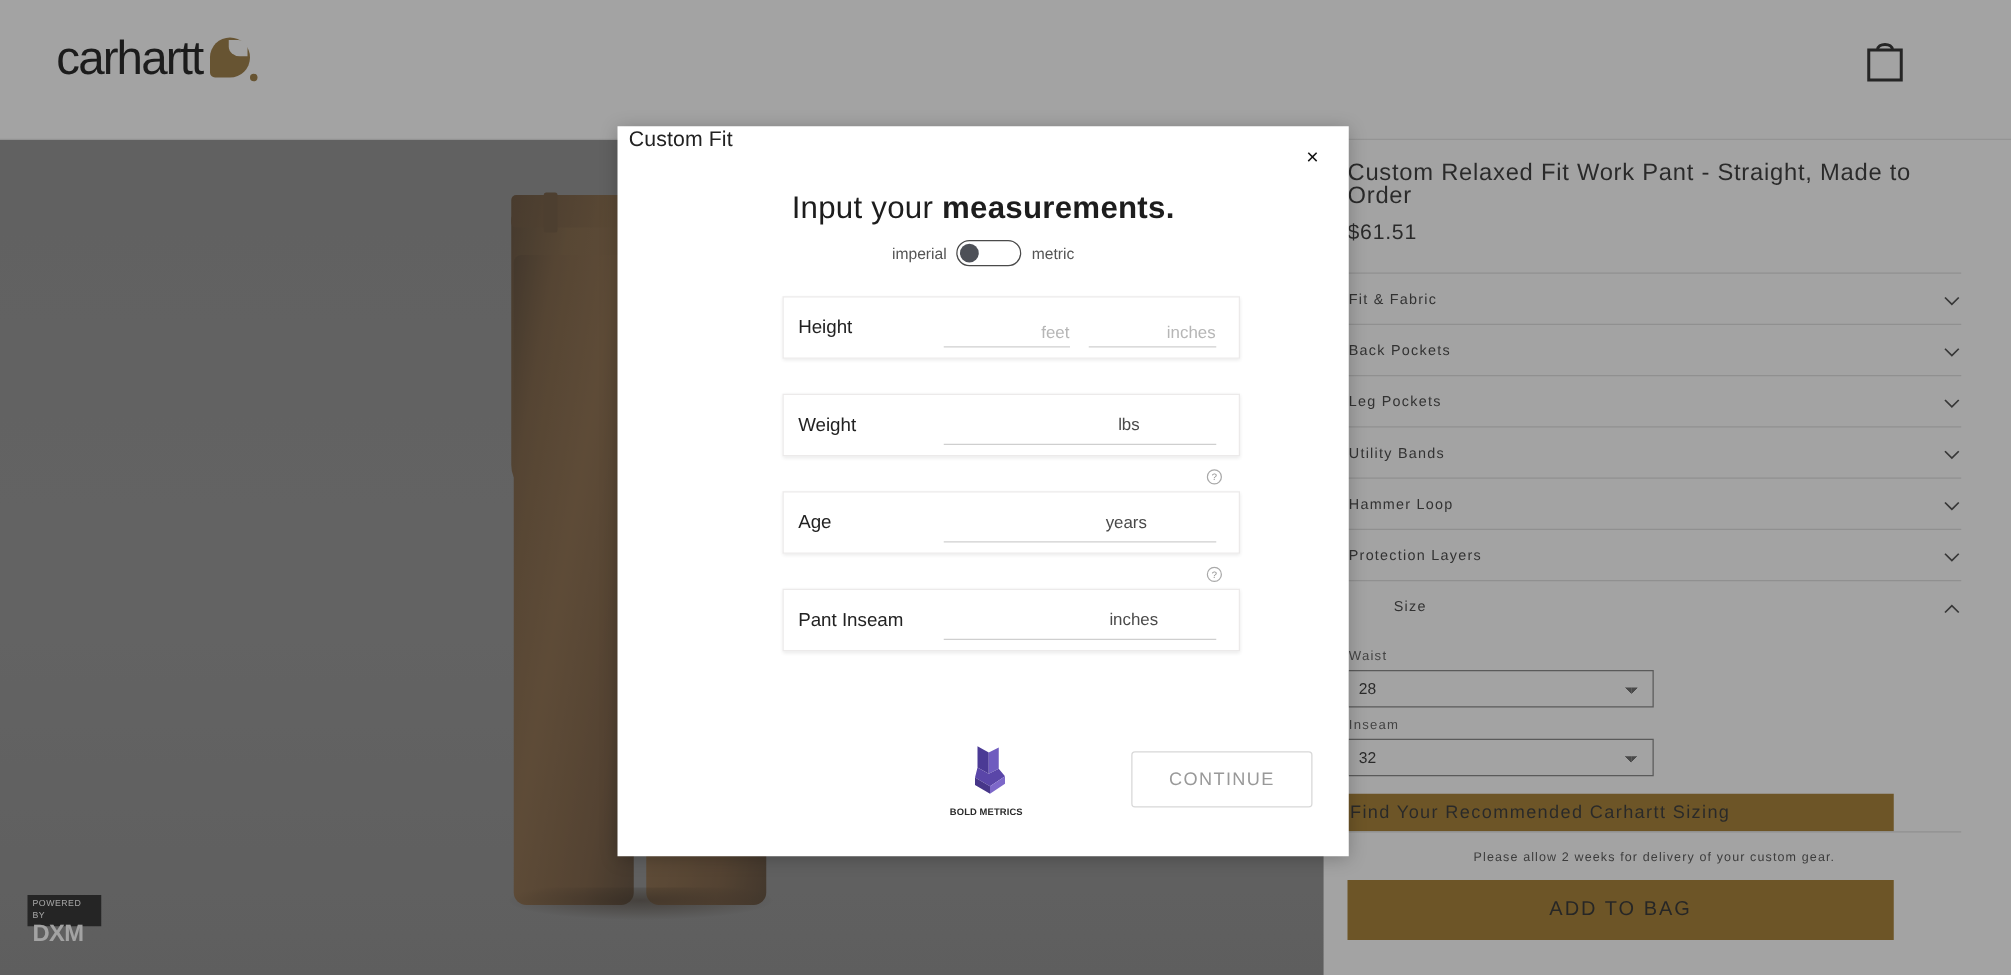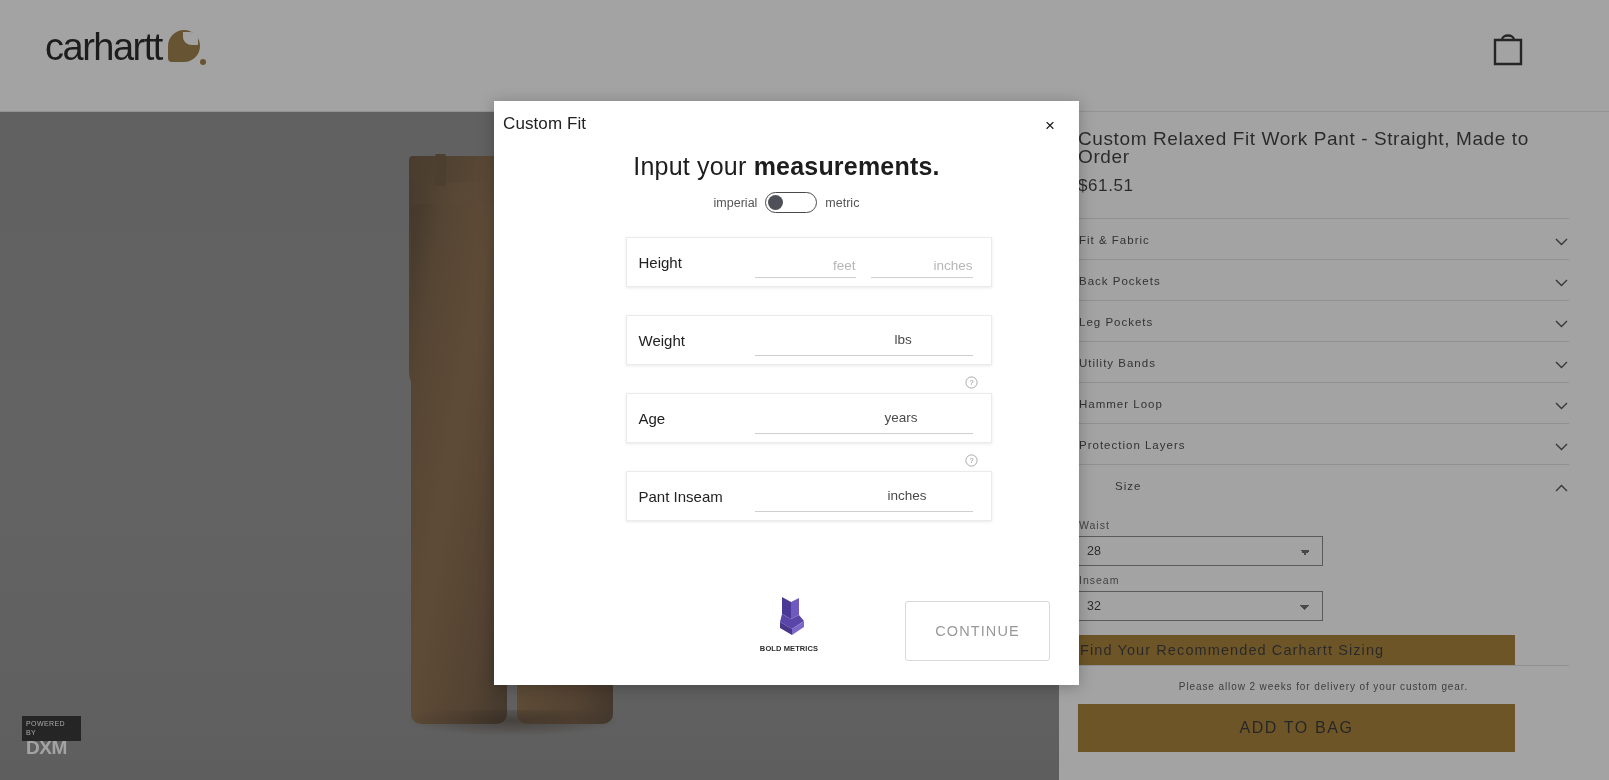--- a/index.html
+++ b/index.html
@@ -166,21 +166,21 @@
   }
 
   
   .modal {
     position: absolute; left: 494px; top: 101px;
     width: 585px; height: 584px;
     background: #fff;
     box-shadow: 0 2px 14px rgba(0,0,0,.25);
   }
   .modal-head {
-    position: relative; height: 48px; padding: 13px 0 0 9px;
+    position: relative; height: 48px; padding: 1px 0 0 9px;
   }
   .modal-head .mh-title {
     font-size: 17px; color: #222; letter-spacing: .1px;
   }
   .modal-close {
     position: absolute; right: 20px; top: 16px;
     width: 18px; height: 18px; background: none; border: none;
     font-size: 17px; line-height: 18px; color: #111; cursor: pointer;
     font-family: "Liberation Sans", sans-serif;
   }
@@ -249,21 +249,21 @@
   .bm-logo {
     position: absolute; left: 264px; top: 12px;
     width: 62px; text-align: center; cursor: pointer;
   }
   .bm-logo .bm-name {
     font-size: 7.5px; font-weight: 700; letter-spacing: .1px;
     color: #2b2b2b; margin-top: 1px;
   }
   .continue-btn {
     position: absolute; left: 411px; top: 20px;
-    width: 145px; height: 60px;
+    width: 145px; height: 45px;
     background: #fff; border: 1px solid #d8d8d8; border-radius: 3px;
     font-family: "Liberation Sans", sans-serif;
     font-size: 14.5px; letter-spacing: 1.1px; color: #999;
     cursor: pointer;
   }
 </style>
 </head>
 <body>
 
 <div class="page">

